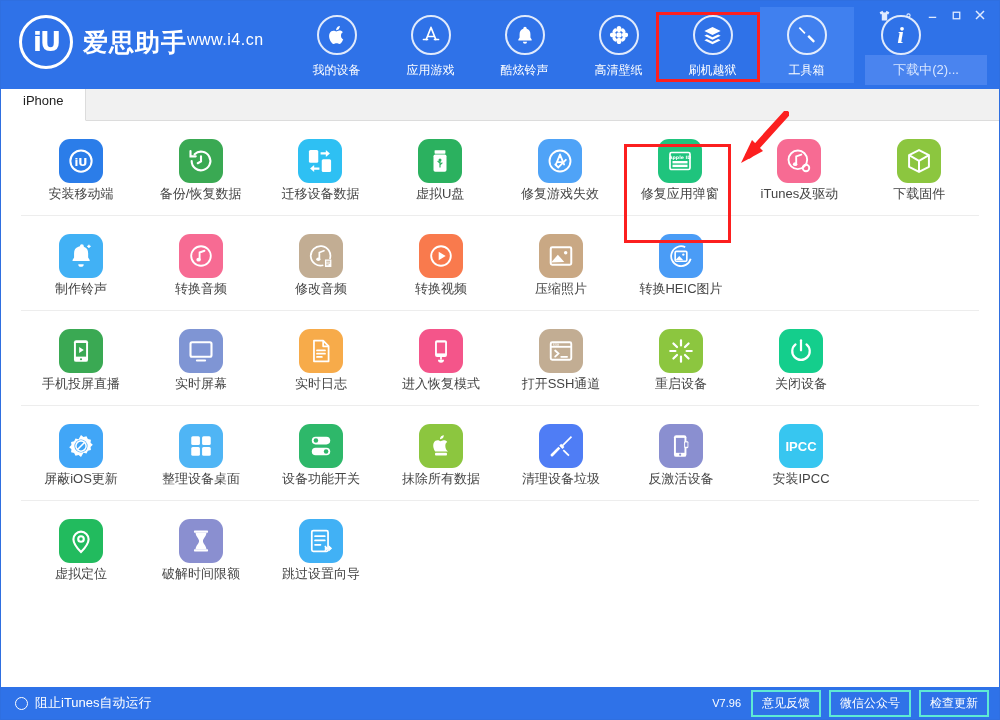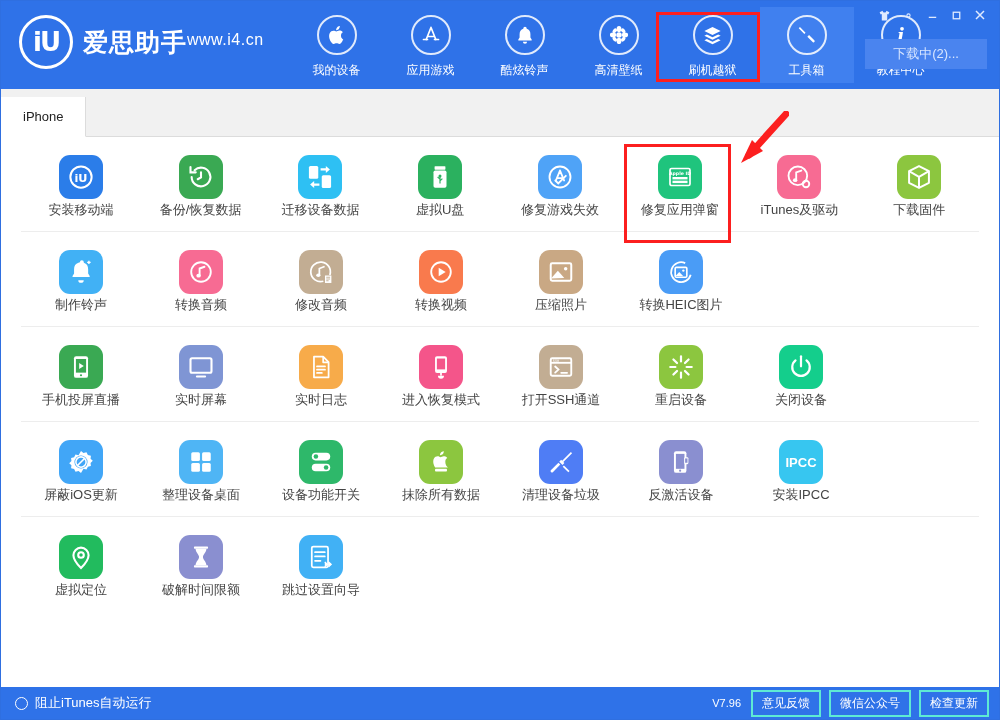--- a/index.html
+++ b/index.html
@@ -68,37 +68,37 @@
   .win-controls {
     position: absolute; right: 8px; top: 3px;
     display: flex; align-items: center; gap: 2px;
   }
   .win-btn {
     width: 22px; height: 22px;
     display: flex; align-items: center; justify-content: center;
     color: #dfeaff; cursor: pointer;
   }
   .dl-btn {
-    position: absolute; right: 12px; top: 38px;
+    position: absolute; right: 12px; top: 54px;
     width: 122px; height: 30px;
     background: #4a84ef;
     color: #d8e6ff;
     display: flex; align-items: center; justify-content: center;
     font-size: 13px; cursor: pointer;
   }
 
   
   .hl-box { position: absolute; border: 3px solid #fc1f1f; pointer-events: none; }
   #hl-toolbox { left: 655px; top: 11px; width: 104px; height: 70px; }
   #hl-tile { left: 623px; top: 143px; width: 107px; height: 99px; }
   .arrow { position: absolute; left: 718px; top: 110px; width: 70px; height: 58px; pointer-events: none; }
 
   
   .tabbar {
-    height: 48px; background: #f1f1f1;
+    height: 32px; background: #f1f1f1;
     border-bottom: 1px solid #dcdcdc;
     display: flex; align-items: flex-end;
     flex-shrink: 0;
   }
   .tab {
     height: 40px; min-width: 80px; padding: 0 22px;
     display: flex; align-items: center; justify-content: center;
     font-size: 13px; color: #222; cursor: pointer;
     background: #f1f1f1;
   }

